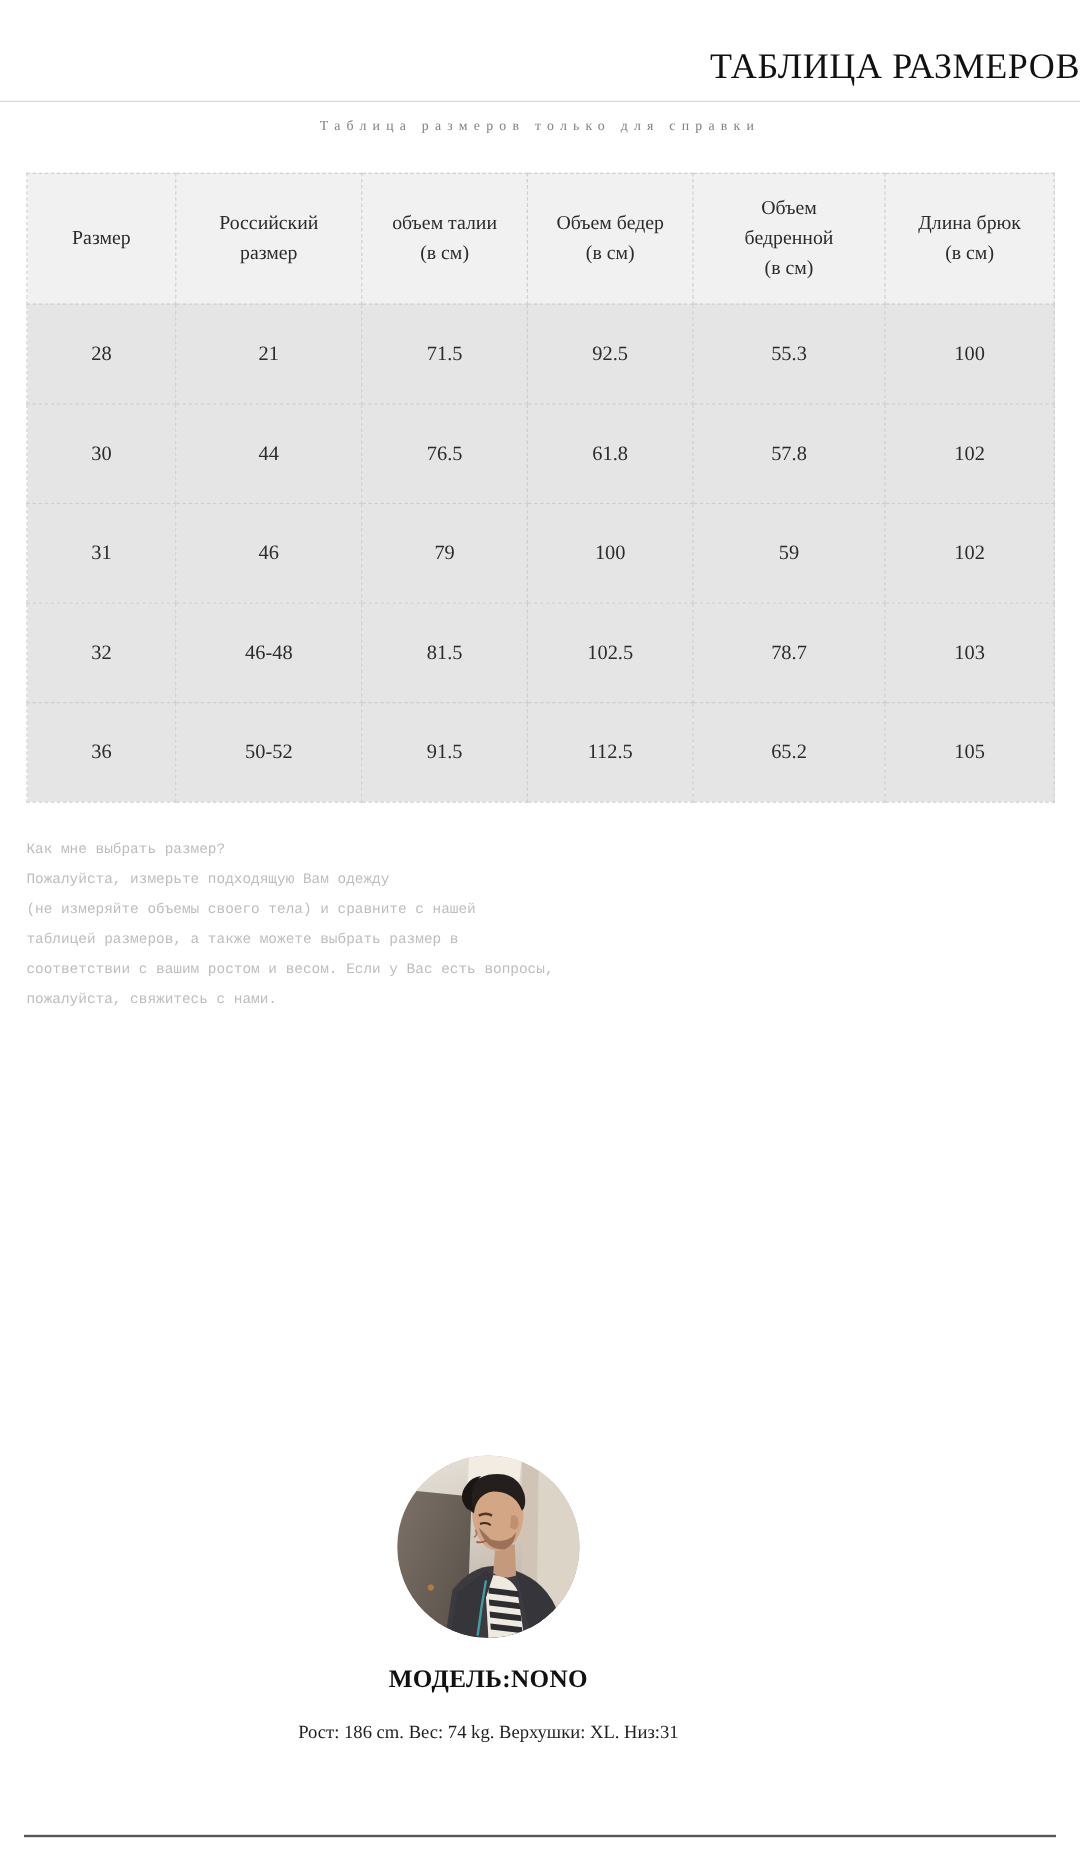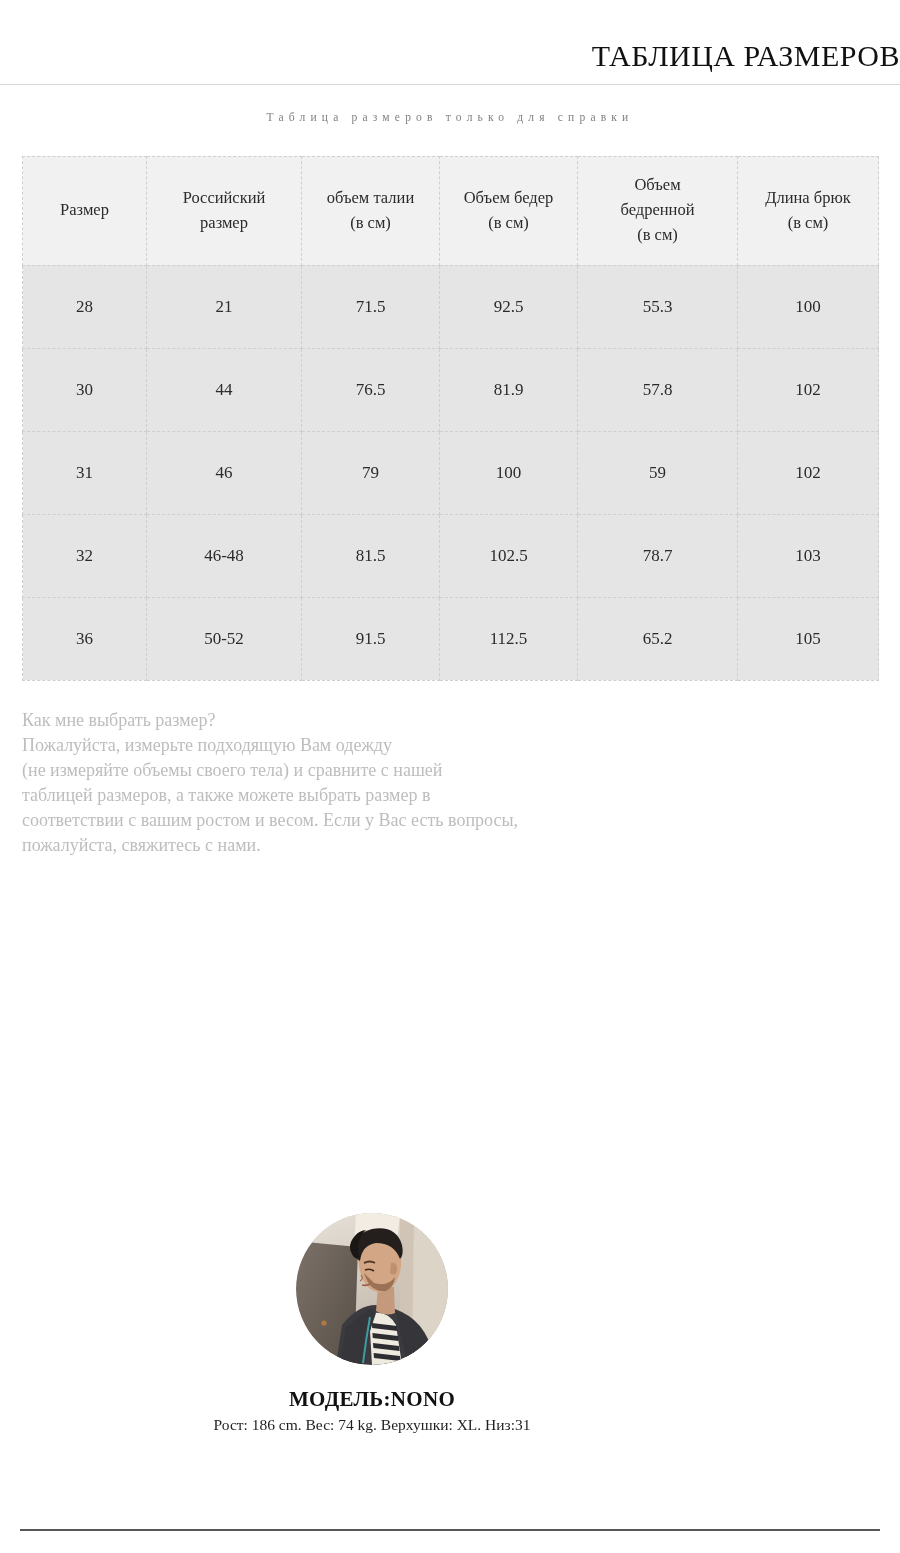--- a/index.html
+++ b/index.html
@@ -33,21 +33,21 @@
     height: 1px;
     background: #d8d8d8;
     margin-top: 7px;
   }
   .page-subtitle {
     text-align: center;
     font-family: "Liberation Serif", "DejaVu Serif", serif;
     font-size: 11.5px;
     letter-spacing: 5.2px;
     color: #808080;
-    margin: 12px;
+    margin: 0;
     padding-top: 14px;
   }
 
   
   .table-wrap {
     margin: 33px 22px 0 22px;
   }
   table.size-table {
     width: 856px;
     border-collapse: collapse;
@@ -79,34 +79,35 @@
   col.c1 { width: 155px; }
   col.c2 { width: 138px; }
   col.c3 { width: 138px; }
   col.c4 { width: 160px; }
   col.c5 { width: 141px; }
 
   
   .help-text {
     margin: 27px 0 0 22px;
     width: 700px;
-    font-family: Liberation Serif, serif;
-    font-size: 18px;
+    font-family: Liberation Mono, monospace;
+    font-size: 12px;
     line-height: 25px;
     color: #bdbdbd;
     white-space: pre-line;
   }
 
   
   .model-block {
     position: absolute;
     left: 0;
     top: 1213px;
     width: 744px;
     text-align: center;
+    padding-left: 35px;
   }
   .model-photo {
     width: 152px;
     height: 152px;
     border-radius: 50%;
     margin: 0 auto;
     overflow: hidden;
     position: relative;
     background: #cdc5bd;
   }
@@ -116,21 +117,21 @@
     font-size: 21px;
     font-weight: bold;
     color: #111111;
     margin-top: 22px;
     letter-spacing: 0.3px;
   }
   .model-specs {
     font-family: "Liberation Serif", "DejaVu Serif", serif;
     font-size: 15.5px;
     color: #1f1f1f;
-    margin-top: 4px;
+    margin-top: 23px;
   }
 
   
   .bottom-rule {
     position: absolute;
     left: 20px;
     top: 1529px;
     width: 860px;
     height: 2px;
     background: #575757;
@@ -187,21 +188,21 @@
           <td>21</td>
           <td>71.5</td>
           <td>92.5</td>
           <td>55.3</td>
           <td>100</td>
         </tr>
         <tr>
           <td>30</td>
           <td>44</td>
           <td>76.5</td>
-          <td>81.9</td>
+          <td>61.8</td>
           <td>57.8</td>
           <td>102</td>
         </tr>
         <tr>
           <td>31</td>
           <td>46</td>
           <td>79</td>
           <td>100</td>
           <td>59</td>
           <td>102</td>

